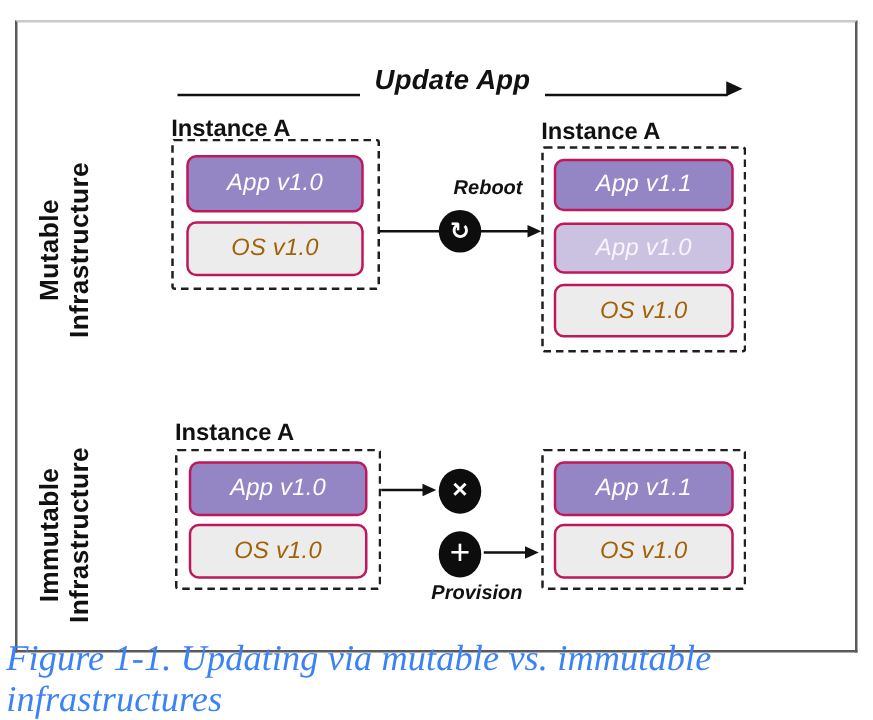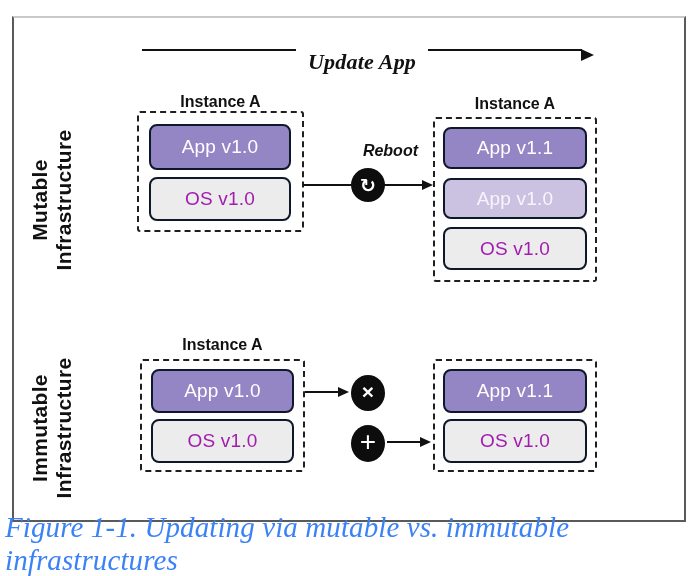--- a/index.html
+++ b/index.html
@@ -6,40 +6,40 @@
   .page{
     position:relative;width:698px;height:576px;background:#ffffff;overflow:hidden;
     font-family:"Liberation Sans","DejaVu Sans",sans-serif;color:#111;
   }
   .frame{
     position:absolute;left:12px;top:16px;width:674px;height:506px;
     box-sizing:border-box;background:#ffffff;
     border:2px solid #5a5a5a;border-top-color:#c9c9c9;
   }
   
-  .update-arrow{position:absolute;left:142px;top:49px;width:452px;height:28px;display:flex;align-items:flex-start;font-family:Liberation Serif, serif;}
+  .update-arrow{position:absolute;left:142px;top:49px;width:452px;height:28px;display:flex;align-items:flex-end;}
   .ua-line{flex:1;height:2px;background:#111;}
   .ua-label{font-size:22px;font-weight:bold;font-style:italic;white-space:nowrap;padding:0 12px;letter-spacing:.2px;}
   .head-right{width:0;height:0;border-left:13px solid #111;border-top:6px solid transparent;border-bottom:6px solid transparent;margin-left:-1px;}
   
   .row-label{
     position:absolute;width:220px;height:56px;transform:rotate(-90deg);
     display:flex;flex-direction:column;justify-content:center;text-align:center;
     font-weight:bold;font-size:21px;line-height:1.15;letter-spacing:.3px;
   }
   
-  .inst-title{position:absolute;text-align:center;font-weight:bold;font-size:16px;}
+  .inst-title{position:absolute;font-weight:bold;font-size:19px;}
   .dashed{position:absolute;box-sizing:border-box;border:2px dashed #1f1f1f;border-radius:3px;background:#fff;}
   .vbox{
-    position:absolute;box-sizing:border-box;border:2px solid #0f172a;border-radius:8px;
-    display:flex;align-items:center;justify-content:center;font-size:19px;letter-spacing:.2px;
+    position:absolute;box-sizing:border-box;border:2px solid #be185d;border-radius:8px;
+    display:flex;align-items:center;justify-content:center;font-size:19px;letter-spacing:.2px;font-style:italic;
   }
   .vbox.dark{color:#ffffff;}
   .vbox.light{color:#f7f5fc;}
-  .vbox.os{color:#a21caf;}
+  .vbox.os{color:#a16207;}
   
   .flow-label{position:absolute;text-align:right;font-weight:bold;font-style:italic;font-size:16px;}
   .harrow{position:absolute;height:12px;display:flex;align-items:center;}
   .harrow .shaft{flex:1;height:2px;background:#111;}
   .harrow .head{width:0;height:0;border-left:11px solid #111;border-top:5px solid transparent;border-bottom:5px solid transparent;margin-left:-1px;}
   .badge{
     position:absolute;width:34px;height:34px;border-radius:50%;color:#ffffff;
     display:flex;align-items:center;justify-content:center;z-index:3;font-weight:bold;
   }
   .badge.reboot{font-size:19px;}
@@ -103,20 +103,21 @@
     <div class="shaft"></div>
     <div class="head"></div>
   </div>
   <div class="badge x" style="left: 351px; top: 375px; background-color: rgb(13, 13, 13);">×</div>
 
   <div class="badge plus" style="left: 351px; top: 425px; background-color: rgb(13, 13, 13);">+</div>
   <div class="harrow" style="left:387px;top:436px;width:44px;">
     <div class="shaft"></div>
     <div class="head"></div>
   </div>
+  <div class="flow-label" style="left:318px;top:466px;width:100px;">Provision</div>
 
   <div class="dashed" style="left:433px;top:359px;width:164px;height:113px;"></div>
   <div class="vbox dark" style="left: 443px; top: 369px; width: 144px; height: 44px; background-color: rgb(148, 134, 196);">App v1.1</div>
   <div class="vbox os" style="left: 443px; top: 419px; width: 144px; height: 44px; background-color: rgb(236, 236, 236);">OS v1.0</div>
 
   <div class="caption">Figure 1-1. Updating via mutable vs. immutable infrastructures</div>
 
 </div>
 
 </body></html>

